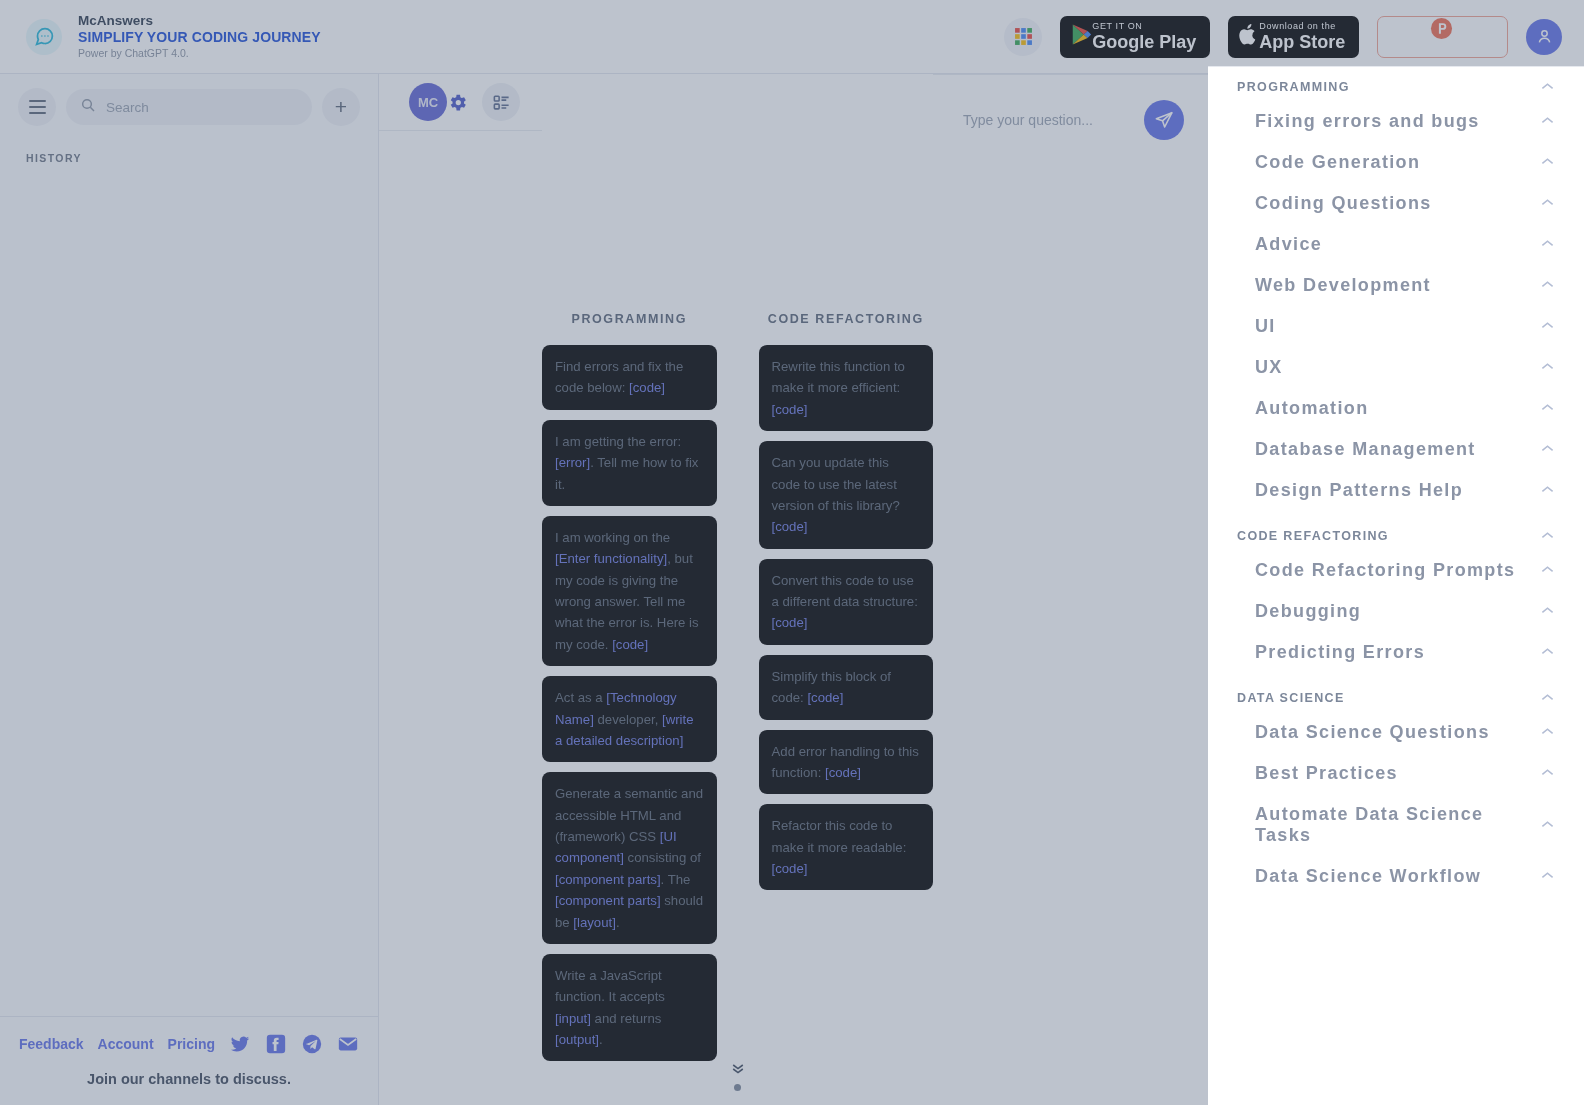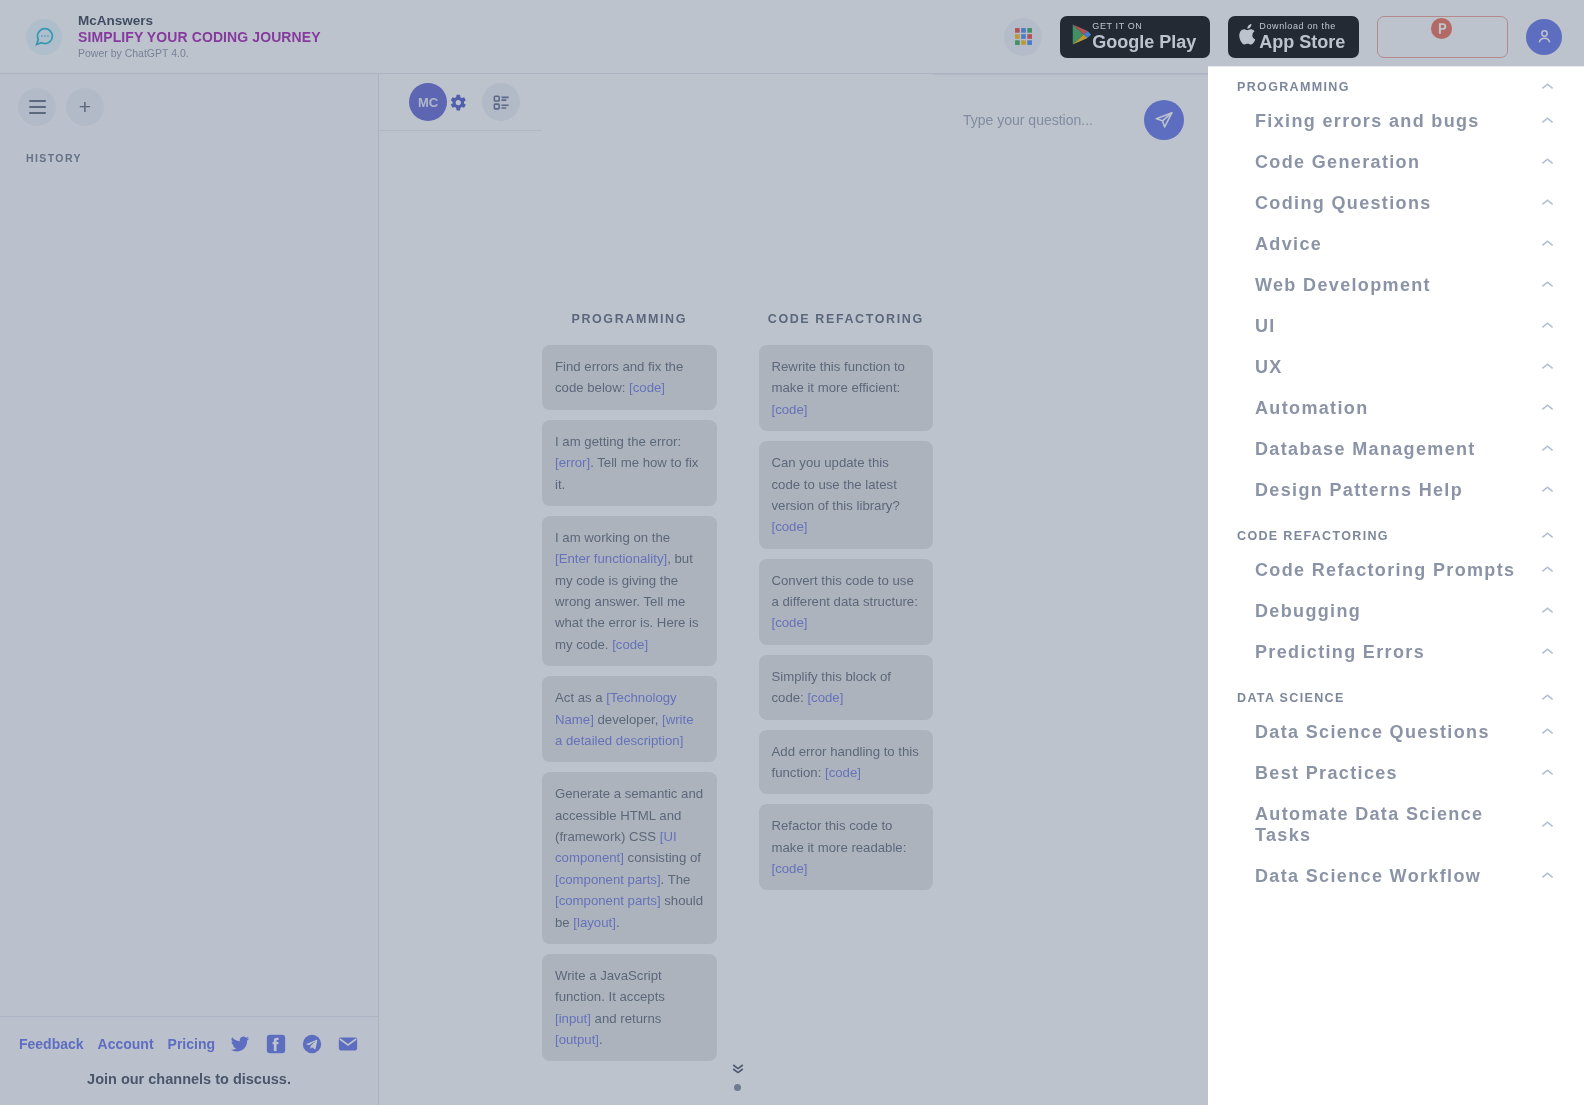--- a/index.html
+++ b/index.html
@@ -28,21 +28,21 @@
   .brand { display: flex; align-items: center; margin-left: 26px; }
   .brand-logo {
     width: 36px; height: 36px; border-radius: 50%;
     background: #e6f7fb;
     display: flex; align-items: center; justify-content: center;
     flex: 0 0 auto;
   }
   .brand-text { margin-left: 16px; line-height: 1.05; }
   .brand-name { font-size: 13.5px; font-weight: bold; color: #2e3b4e; }
   .brand-tag {
-    font-size: 14px; font-weight: bold; color: #a21caf;
+    font-size: 14px; font-weight: bold; color: #1d4ed8;
     letter-spacing: .1px; margin-top: 2px;
   }
   .brand-sub { font-size: 10.5px; color: #8a93a3; margin-top: 3px; }
 
   .header-right {
     margin-left: auto; display: flex; align-items: center;
     gap: 18px; margin-right: 22px;
   }
   .apps-btn {
     width: 38px; height: 38px; border-radius: 50%;
@@ -152,21 +152,21 @@
   .prompt-cols {
     position: absolute; top: 238px; left: 0; right: 0;
     display: flex; justify-content: center; gap: 42px;
   }
   .prompt-col { width: 252px; }
   .col-title {
     text-align: center; font-size: 12.5px; font-weight: bold;
     letter-spacing: 1.6px; color: #5b6678; margin-bottom: 19px;
   }
   .prompt-card {
-    background: #e5e5e5; border-radius: 8px;
+    background: #000000; border-radius: 8px;
     padding: 11px 13px; margin-bottom: 10px;
     font-size: 13.2px; line-height: 1.62; color: #5d6775;
     cursor: pointer;
   }
   .prompt-card em { font-style: normal; color: #6b78e0; }
 
   .scroll-hint {
     position: absolute; bottom: 14px; left: 0; right: 0;
     display: flex; flex-direction: column; align-items: center; gap: 8px;
   }
@@ -318,20 +318,29 @@
     </div>
   </div>
 
   <div id="sidebar">
     <div class="sb-top">
       <div class="hamburger">
           <i></i>
           <i></i>
           <i></i>
         </div>
+      <div class="search-wrap">
+        <span>
+          <svg width="16" height="16" viewBox="0 0 24 24" fill="none" stroke="#8d96a6" stroke-width="2.2">
+            <circle cx="10.5" cy="10.5" r="6.5"></circle>
+              <path d="M15.5 15.5 21 21"></path>
+          </svg>
+        </span>
+        <input class="search-input" value="" placeholder="Search" style="">
+      </div>
       <div class="plus-btn">+</div>
     </div>
     <div class="history-label">HISTORY</div>
     <div class="history-list"></div>
 
     <div class="sb-footer">
       <div class="sb-links">
         <a>Feedback</a>
         <a>Account</a>
         <a>Pricing</a>

